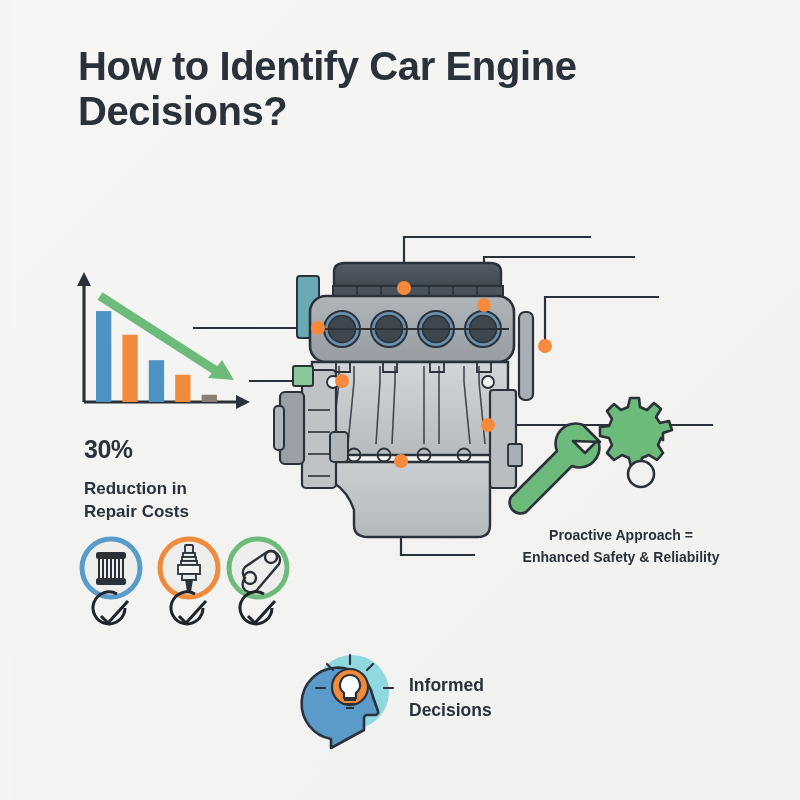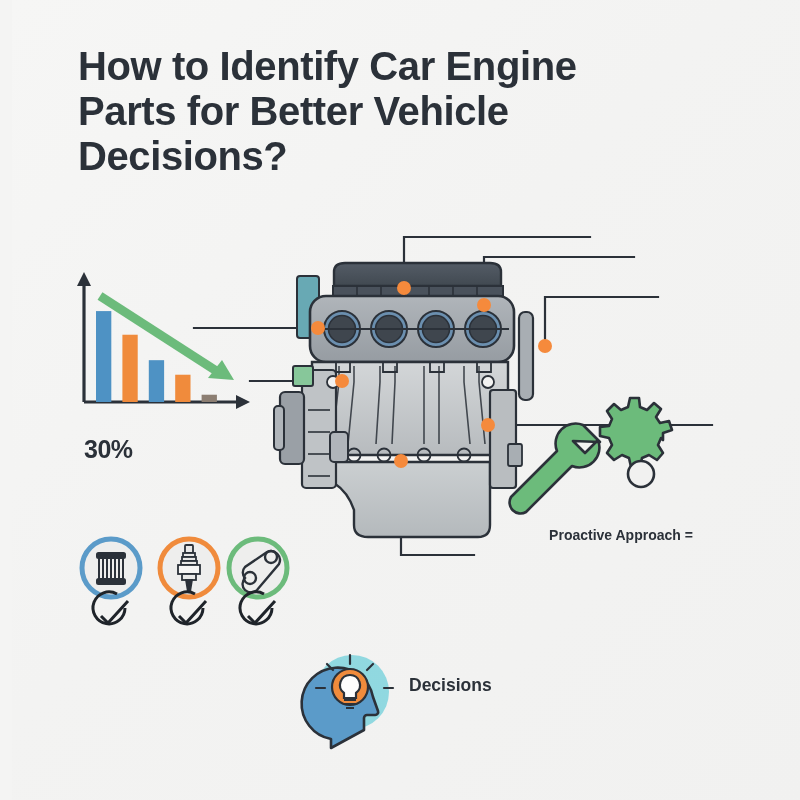--- a/index.html
+++ b/index.html
@@ -88,21 +88,20 @@
   svg { display: block; }
   .layer { position: absolute; left: 0; top: 0; }
 </style>
 </head>
 <body>
 
 <div id="canvas">
 
   <div class="title">
     <span class="ln">How to Identify Car Engine</span>
-    <span class="ln">Parts for Better Vehicle</span>
     <span class="ln">Decisions?</span>
   </div>
 
   <svg class="layer" width="800" height="800" viewBox="0 0 800 800" style="pointer-events:none">
     <g id="chart-group">
         <g stroke="#2b3139" stroke-width="3.2" fill="#2b3139">
           <line x1="72" y1="402" x2="72" y2="284"></line>
           <line x1="72" y1="402" x2="226" y2="402"></line>
           <path d="M72,272 l-7,14 l14,0 Z" stroke="none"></path>
           <path d="M238,402 l-14,-7 l0,14 Z" stroke="none"></path>
@@ -115,20 +114,24 @@
           <rect x="189.6" y="394.72727272727275" width="15.311999999999998" height="7.2727272727272725" fill="#8c7e72"></rect>
         </g>
         <g>
           <line x1="88" y1="296" x2="206" y2="372" stroke="#6cbb7b" stroke-width="9" stroke-linecap="butt"></line>
           <path d="M222,380 l-26,-2 l14,-18 Z" fill="#6cbb7b"></path>
         </g>
       </g>
   </svg>
 
   <div class="stat-num">30%</div>
+  <div class="stat-desc">
+    <span class="ln">Reduction in</span>
+    <span class="ln">Repair Costs</span>
+  </div>
 
   <svg class="layer" width="800" height="800" viewBox="0 0 800 800">
     <defs>
       <linearGradient id="blockGrad" x1="0" y1="0" x2="0" y2="1">
         <stop offset="0%" stop-color="#d3d6d8"></stop>
         <stop offset="100%" stop-color="#b7bbbe"></stop>
       </linearGradient>
       <linearGradient id="headGrad" x1="0" y1="0" x2="0" y2="1">
         <stop offset="0%" stop-color="#b0b5ba"></stop>
         <stop offset="100%" stop-color="#969ca2"></stop>
@@ -307,20 +310,21 @@
 
   <svg class="layer" width="800" height="800" viewBox="0 0 800 800">
     <g>
       <path d="M588,442 l-17,-17 a20,20 0 0 0 -26,26 l-8,8 -38,38 a11,11 0 0 0 15,15 l38,-38 8,-8 a20,20 0 0 0 26,-26 l-13,13 -12,-12 Z" fill="#6cbb7b" stroke="#2b3139" stroke-width="2.6" stroke-linejoin="round"></path>
       <path d="M651,440 l0,-7 l9,-3 l-3,-9 l-9,2 l-4,-6 l5,-8 l-7,-6 l-7,7 l-7,-3 l-1,-9 l-9,0 l-2,9 l-7,3 l-7,-6 l-7,7 l5,8 l-3,7 l-9,1 l0,9 l9,2 l3,7 l-5,8 l7,7 l8,-5 l7,3 l2,9 l9,0 l2,-9 l7,-3 l8,5 l6,-7 l-5,-8 l3,-7 Z" fill="#6cbb7b" stroke="#2b3139" stroke-width="2.6" stroke-linejoin="round"></path>
       <circle cx="629" cy="474" r="13" fill="#f1f1f0" stroke="#2b3139" stroke-width="2.6"></circle>
     </g>
   </svg>
   <div class="wrench-caption">
     <span class="ln">Proactive Approach =</span>
+    <span class="ln">Enhanced Safety &amp; Reliability</span>
   </div>
 
   <svg class="layer" width="800" height="800" viewBox="0 0 800 800">
     <circle cx="340" cy="692" r="37" fill="#7fd3dd" opacity="0.85"></circle>
     <g>
       <path d="M352,730 L352,718 a3,3 0 0 1 3,-3 l8,0 a3,3 0 0 0 3,-4 l-5,-14 a36,36 0 1 0 -42,42 l0,9 Z" fill="#5b9bc9" stroke="#2b3139" stroke-width="2.6" stroke-linejoin="round"></path>
       <circle cx="338" cy="687" r="18" fill="#f08b3c" stroke="#2b3139" stroke-width="2.2"></circle>
       <path d="M338,675 a10,10 0 0 1 6,18 l0,5 l-12,0 l0,-5 a10,10 0 0 1 6,-18 Z" fill="#fdfdfd" stroke="#2b3139" stroke-width="2.2"></path>
       <g stroke="#2b3139" stroke-width="2">
         <line x1="332" y1="700" x2="344" y2="700"></line>
@@ -330,16 +334,17 @@
       <g stroke="#2b3139" stroke-width="2.2" stroke-linecap="round">
         <line x1="338" y1="655" x2="338" y2="664"></line>
         <line x1="315" y1="664" x2="321" y2="670"></line>
         <line x1="361" y1="664" x2="355" y2="670"></line>
         <line x1="304" y1="688" x2="313" y2="688"></line>
         <line x1="372" y1="688" x2="381" y2="688"></line>
       </g>
     </g>
   </svg>
   <div class="informed-caption">
+    <span class="ln">Informed</span>
     <span class="ln">Decisions</span>
   </div>
 
 </div>
 
 </body></html>

